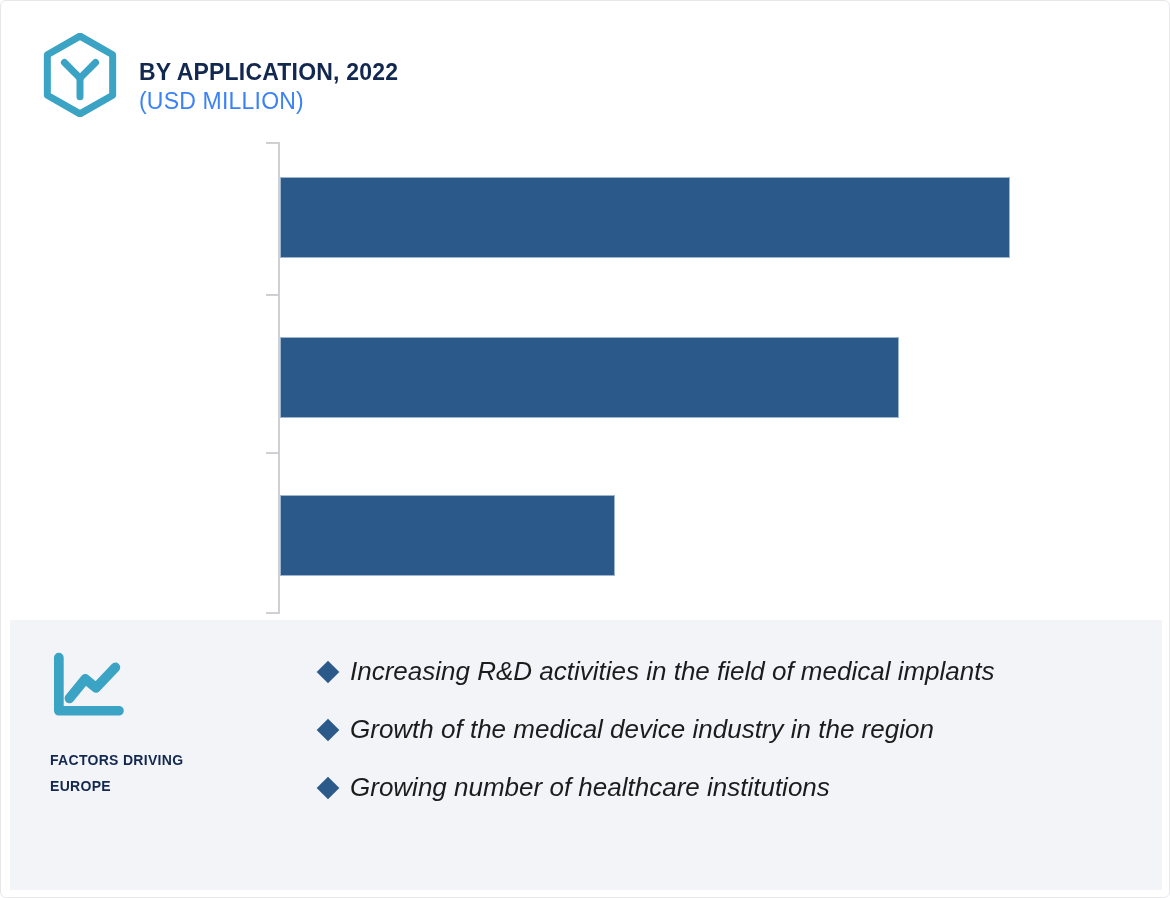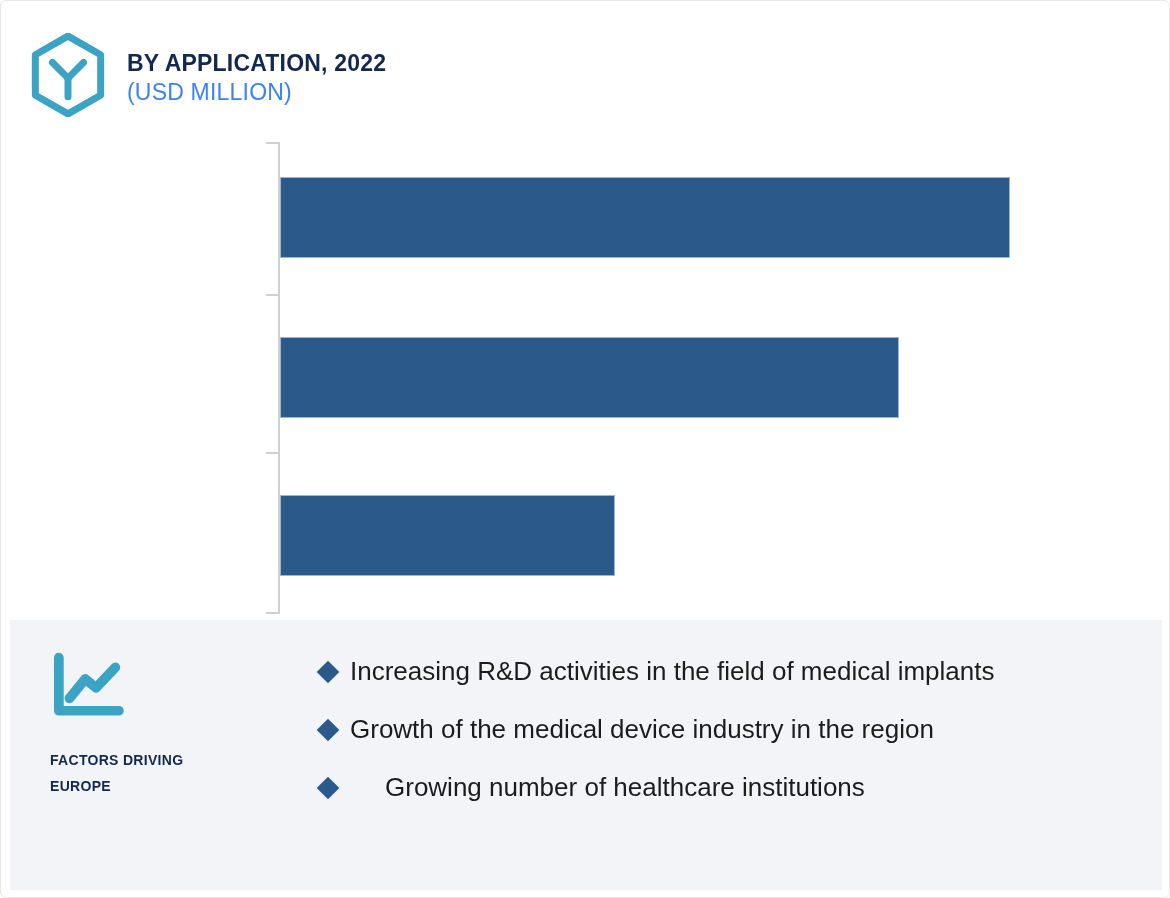--- a/index.html
+++ b/index.html
@@ -21,24 +21,24 @@
     height: 898px;
     background: #ffffff;
     border: 1px solid #e7e7ea;
     border-radius: 6px;
     overflow: hidden;
   }
 
   
   .header {
     position: absolute;
-    left: 28px;
+    left: 40px;
     top: 30px;
     display: flex;
-    align-items: center;
+    align-items: flex-end;
     gap: 20px;
   }
   .hex-icon {
     width: 78px;
     height: 84px;
     flex: none;
     margin-top: 2px;
   }
   .header-text {
     padding-top: 9px;
@@ -126,20 +126,21 @@
     font-size: 14px;
     font-weight: bold;
     color: #13284f;
     line-height: 1.85;
     letter-spacing: 0.3px;
   }
   .footer-right {
     flex: 1;
     padding: 34px 10px 0 0;
     box-sizing: border-box;
+    font-style: italic;
   }
   .bullet-item {
     display: flex;
     align-items: flex-start;
     margin-bottom: 22px;
   }
   .bullet-item:last-child { margin-bottom: 0; }
   .diamond {
     flex: none;
     width: 16px;
@@ -230,19 +231,19 @@
         <span class="bullet-text">Increasing R&amp;D activities in the field of medical implants</span>
       </div>
 
       <div class="bullet-item">
         <span class="diamond"></span>
         <span class="bullet-text" style="max-width:780px;">Growth of the medical device industry in the region</span>
       </div>
 
       <div class="bullet-item">
         <span class="diamond"></span>
-        <span class="bullet-text" style="max-width:780px;margin-left:35px;">Growing number of healthcare institutions</span>
+        <span class="bullet-text" style="max-width:780px;">Growing number of healthcare institutions</span>
       </div>
 
     </div>
   </div>
 
 </div>
 
 </body></html>

